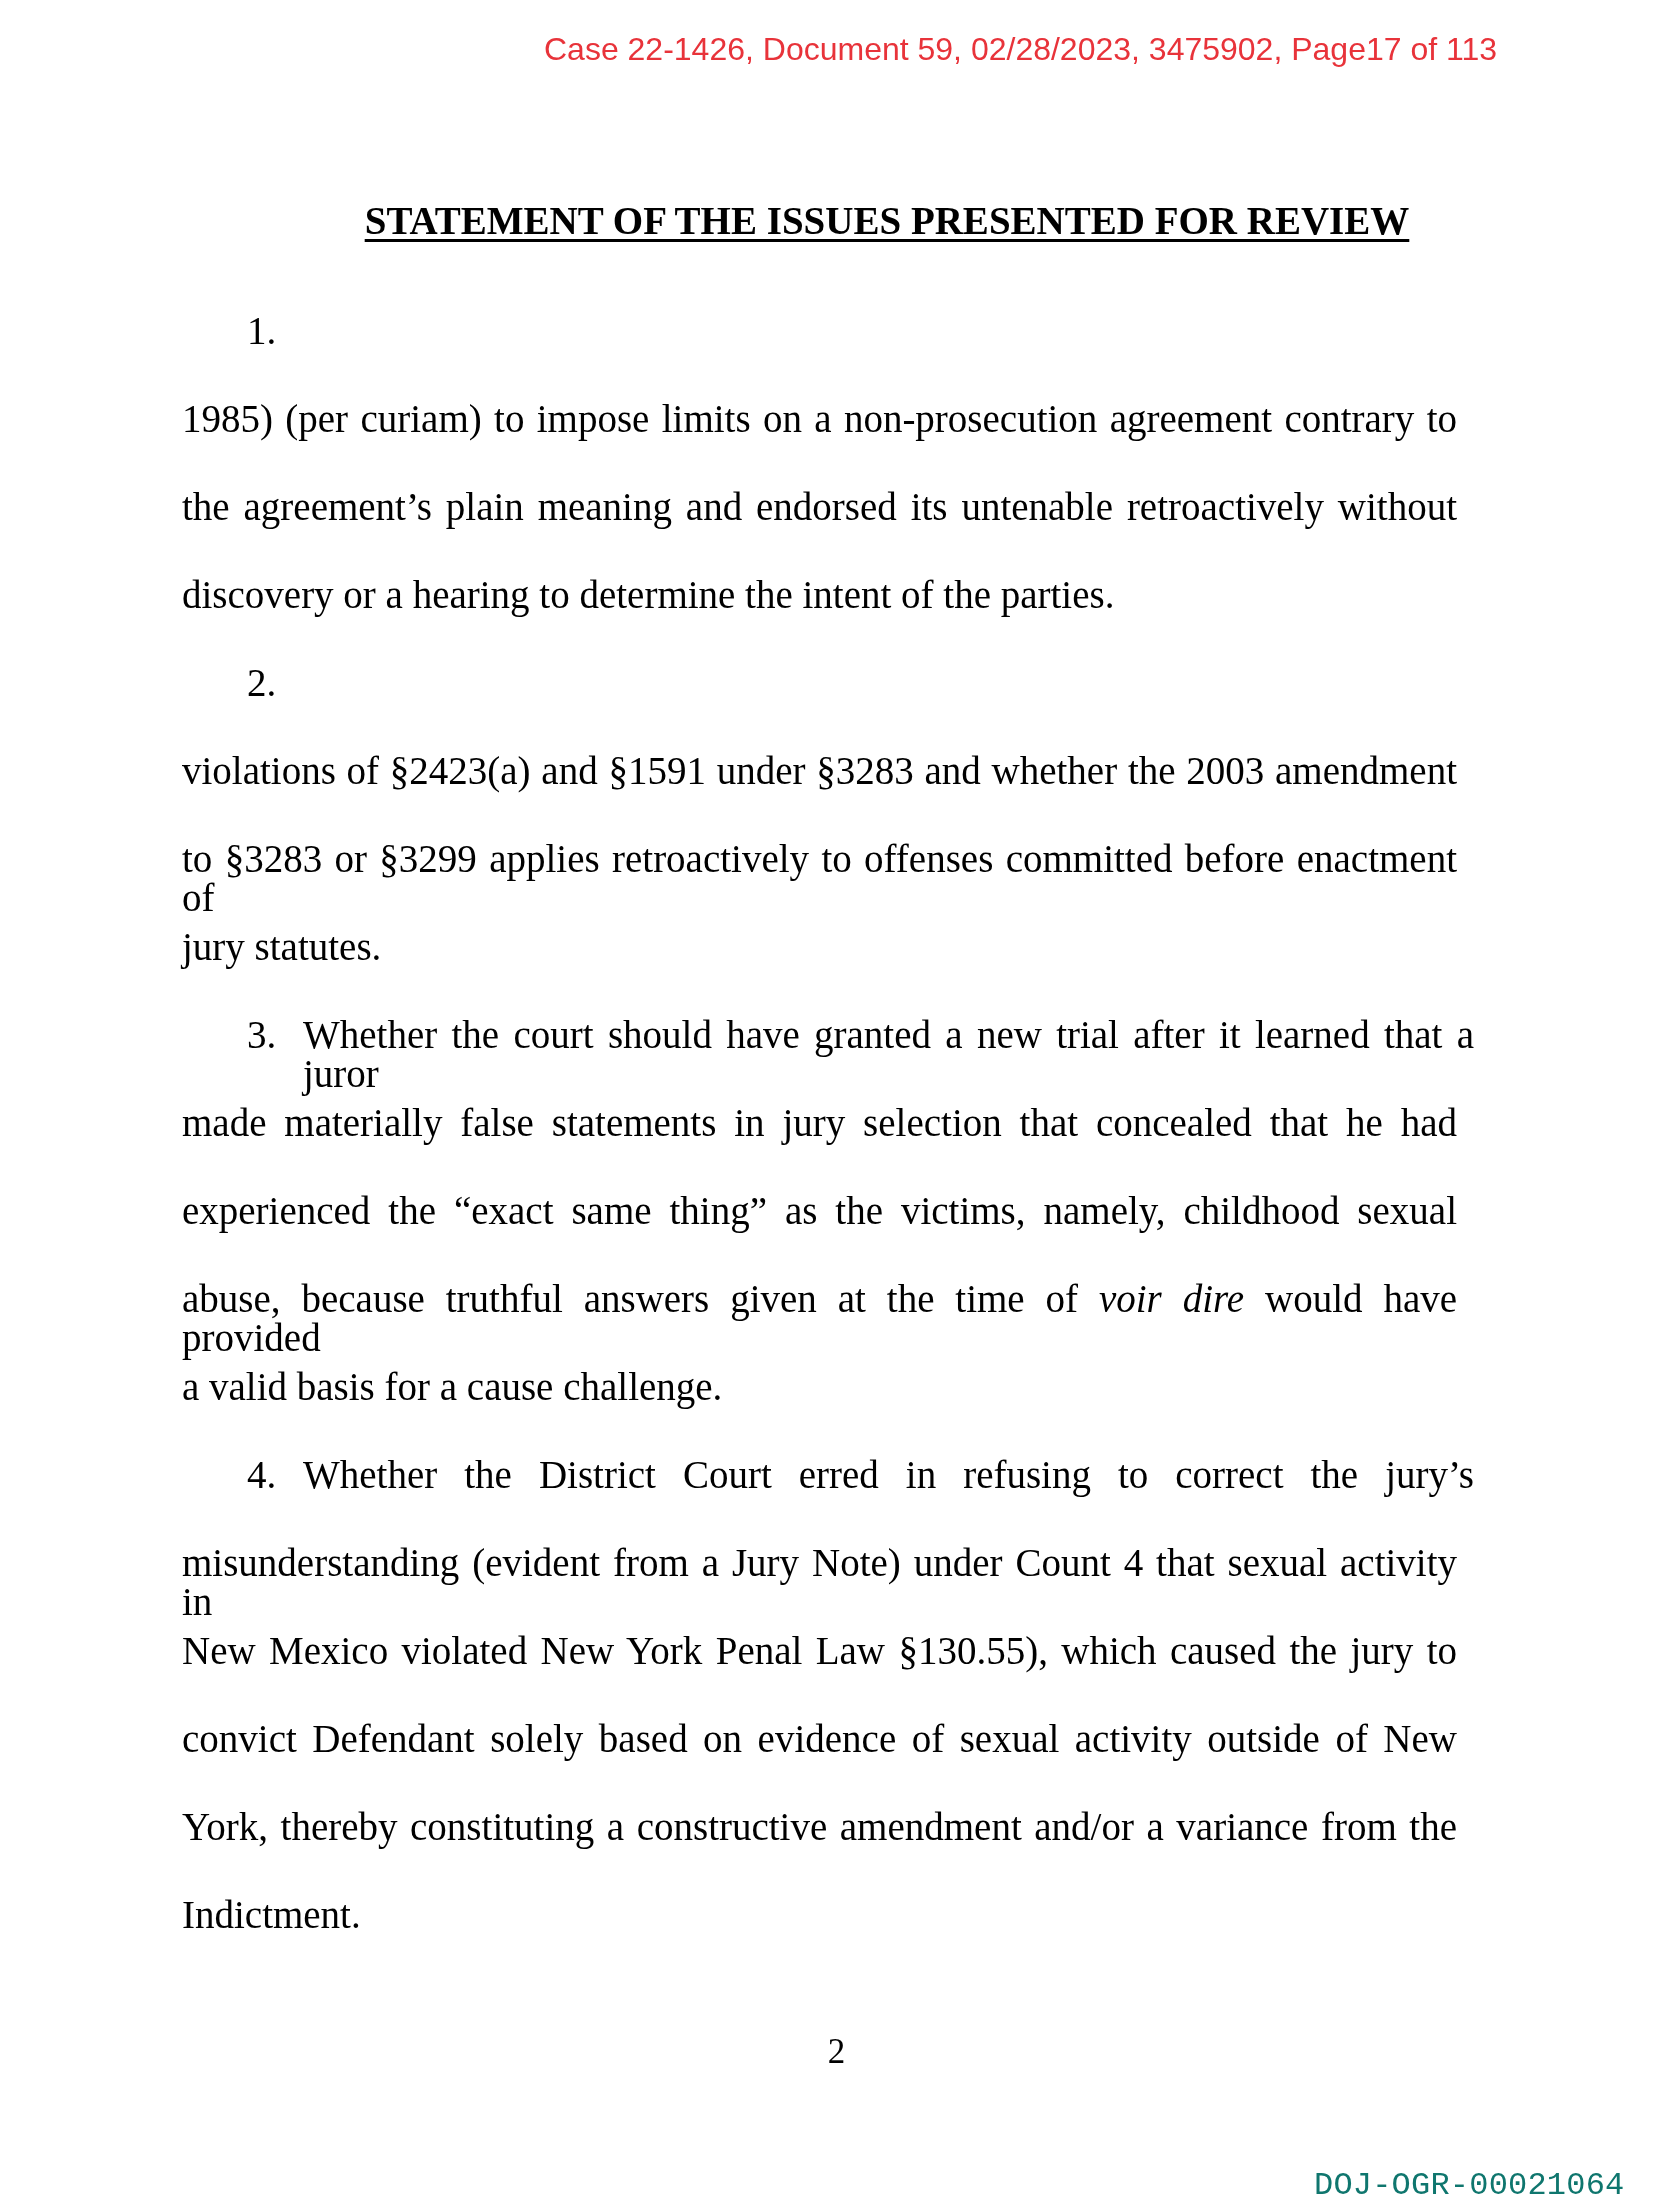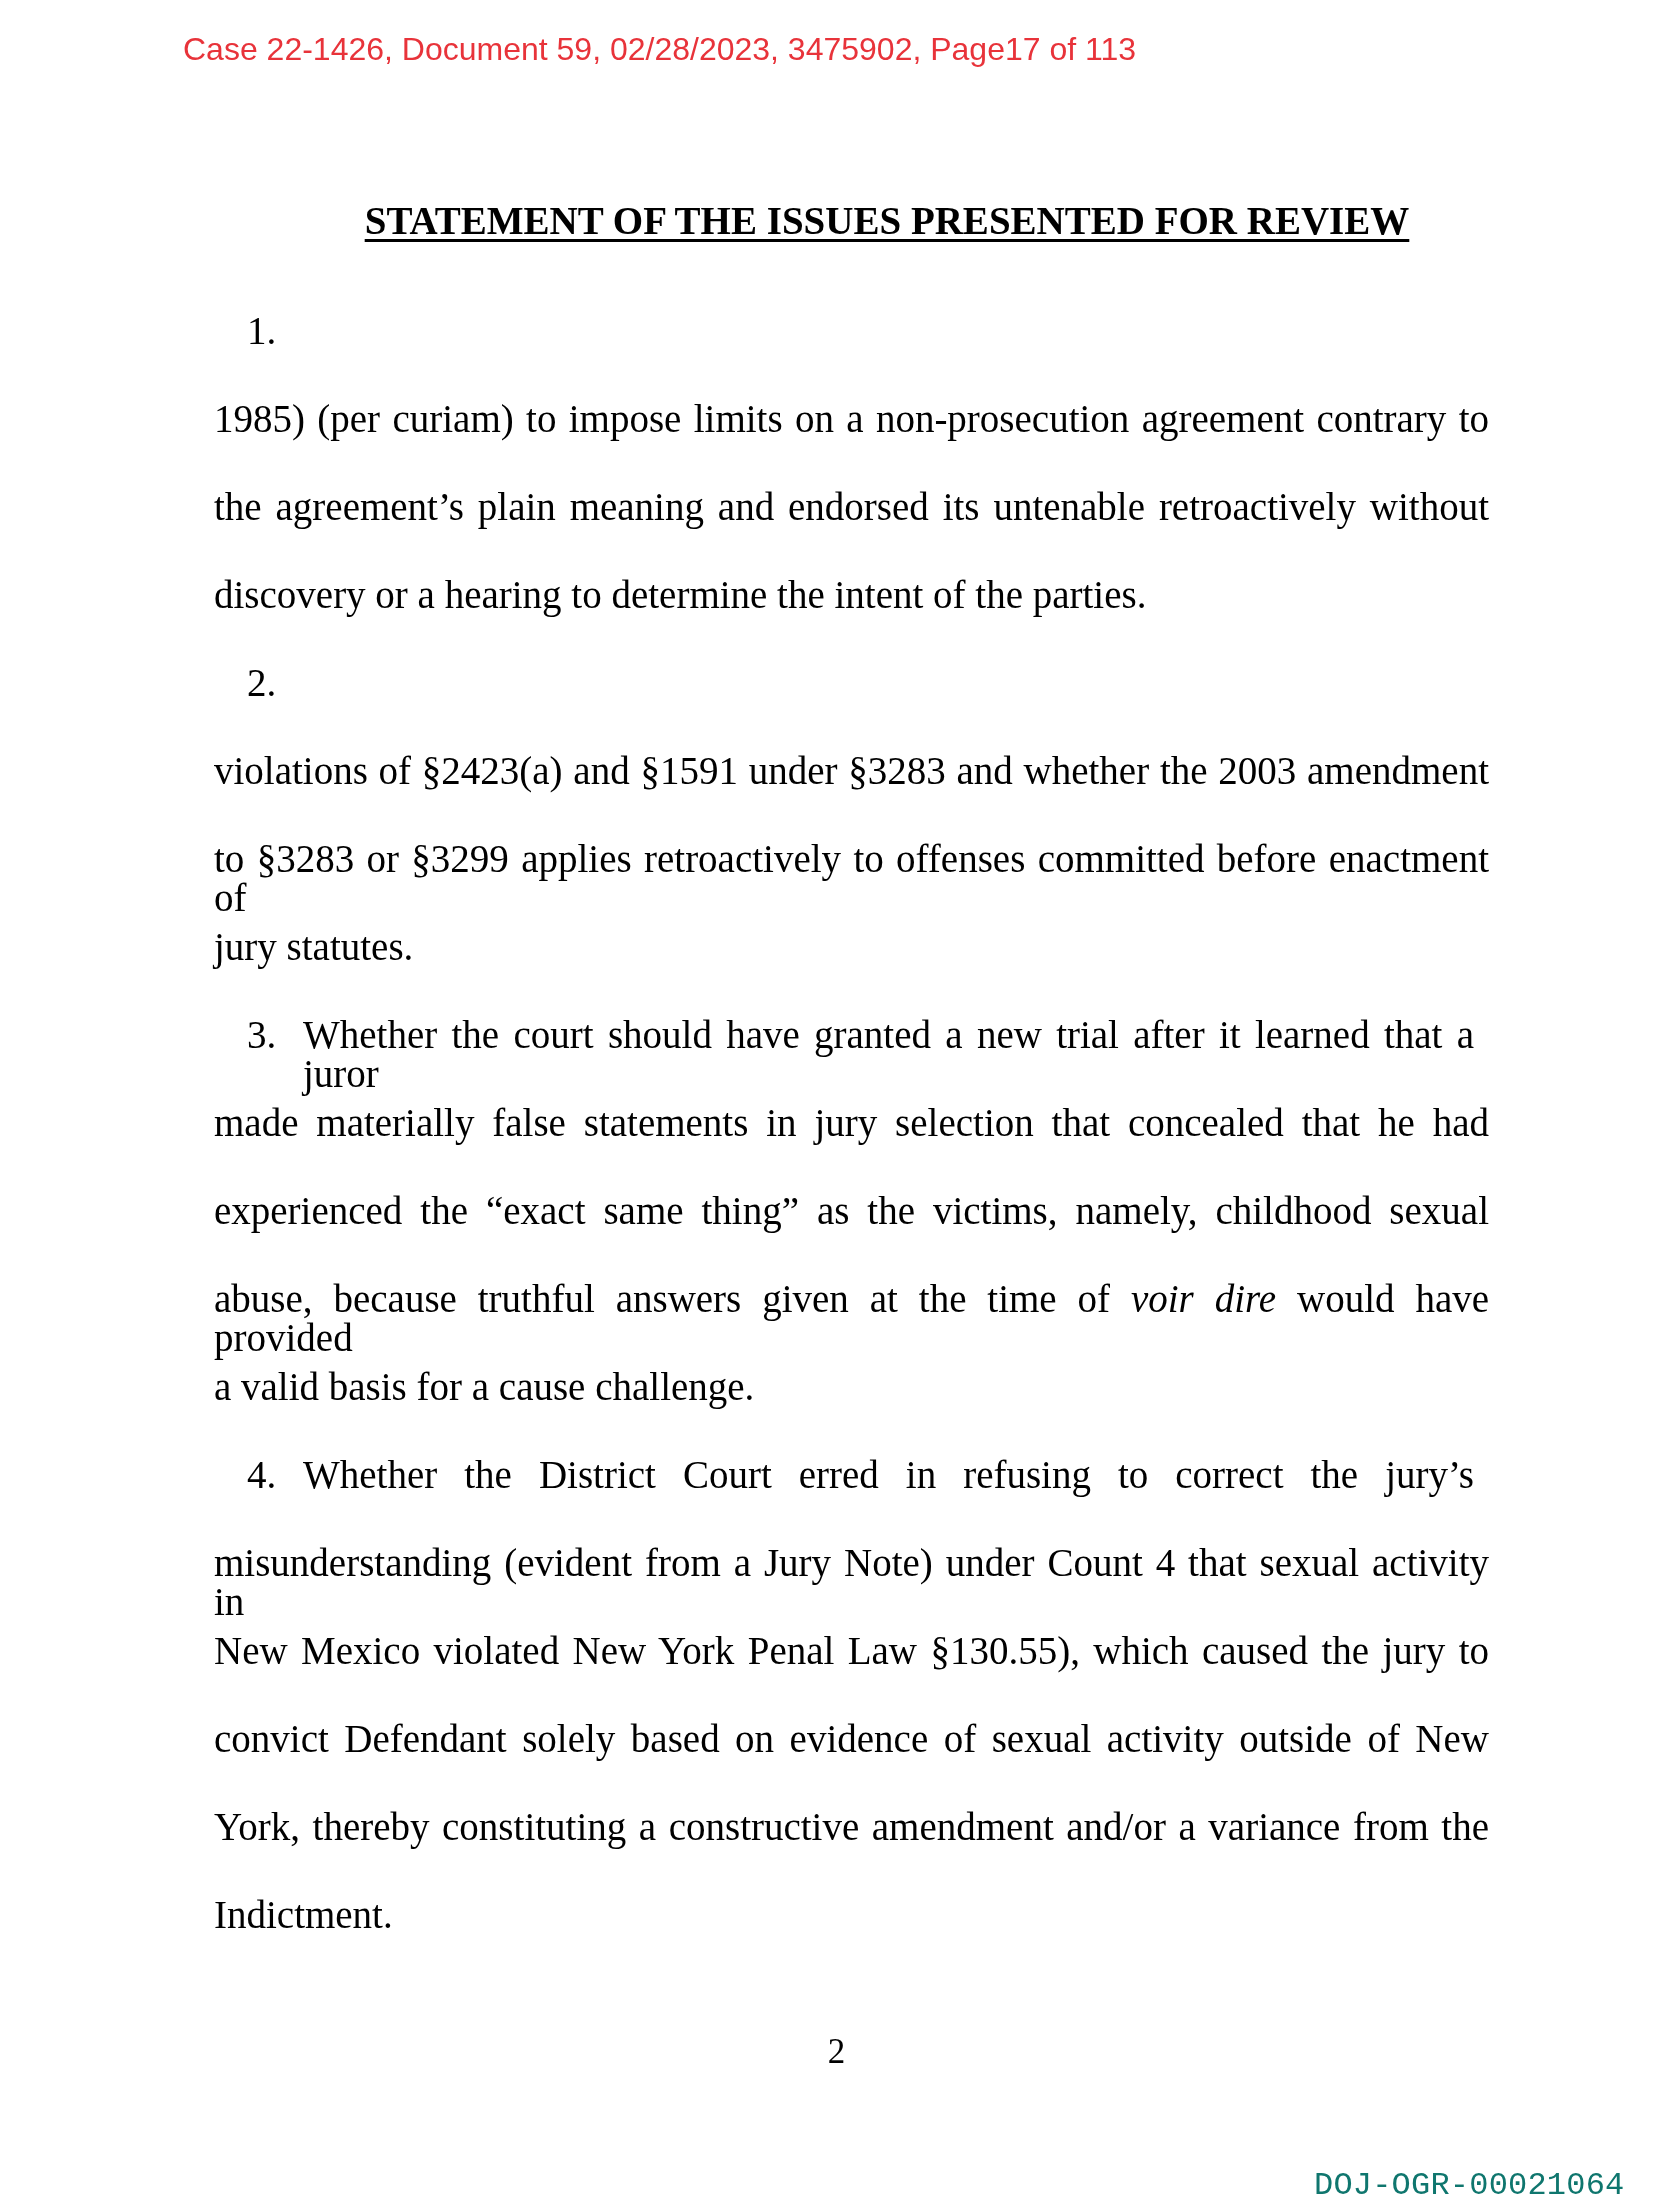--- a/index.html
+++ b/index.html
@@ -1,30 +1,30 @@
 <!DOCTYPE html>
 <html style="font-size:10.5px"><head>
 <meta charset="utf-8">
 <style>
   html, body { margin: 0; padding: 0; background: #ffffff; }
   body { width: 1675px; height: 2205px; position: relative; overflow: hidden; }
   .page { position: absolute; left: 0; top: 0; width: 1675px; height: 2205px; background: #ffffff; }
   .header-stamp {
     position: absolute; left: 183px; width: 1314px; top: 33px;
     font-family: "Liberation Sans", sans-serif; font-size: 32px; line-height: 32px;
-    color: #e8333a; text-align: left; white-space: nowrap;
+    color: #e8333a; text-align: right; white-space: nowrap;
   }
   .title {
     position: absolute; left: 342px; width: 1090px; top: 201px;
     font-family: "Liberation Serif", serif; font-weight: bold; font-size: 39px; line-height: 39px;
     text-align: center; white-space: nowrap; color: #000;
   }
   .title span { text-decoration: underline; text-decoration-thickness: 3.3px; text-underline-offset: 5.3px; text-align: right; }
   .line {
-    position: absolute; left: 214px; width: 1275px;
+    position: absolute; left: 182px; width: 1275px;
     font-family: "Liberation Serif", serif; font-size: 39px; line-height: 39px; color: #000;
     white-space: nowrap;
   }
   .line.just { text-align: justify; text-align-last: justify; white-space: normal; }
   .line.first { left: 303px; width: 1171px; }
   .num {
     position: absolute; left: 247px;
     font-family: "Liberation Serif", serif; font-size: 39px; line-height: 39px; color: #000;
     white-space: nowrap;
   }

